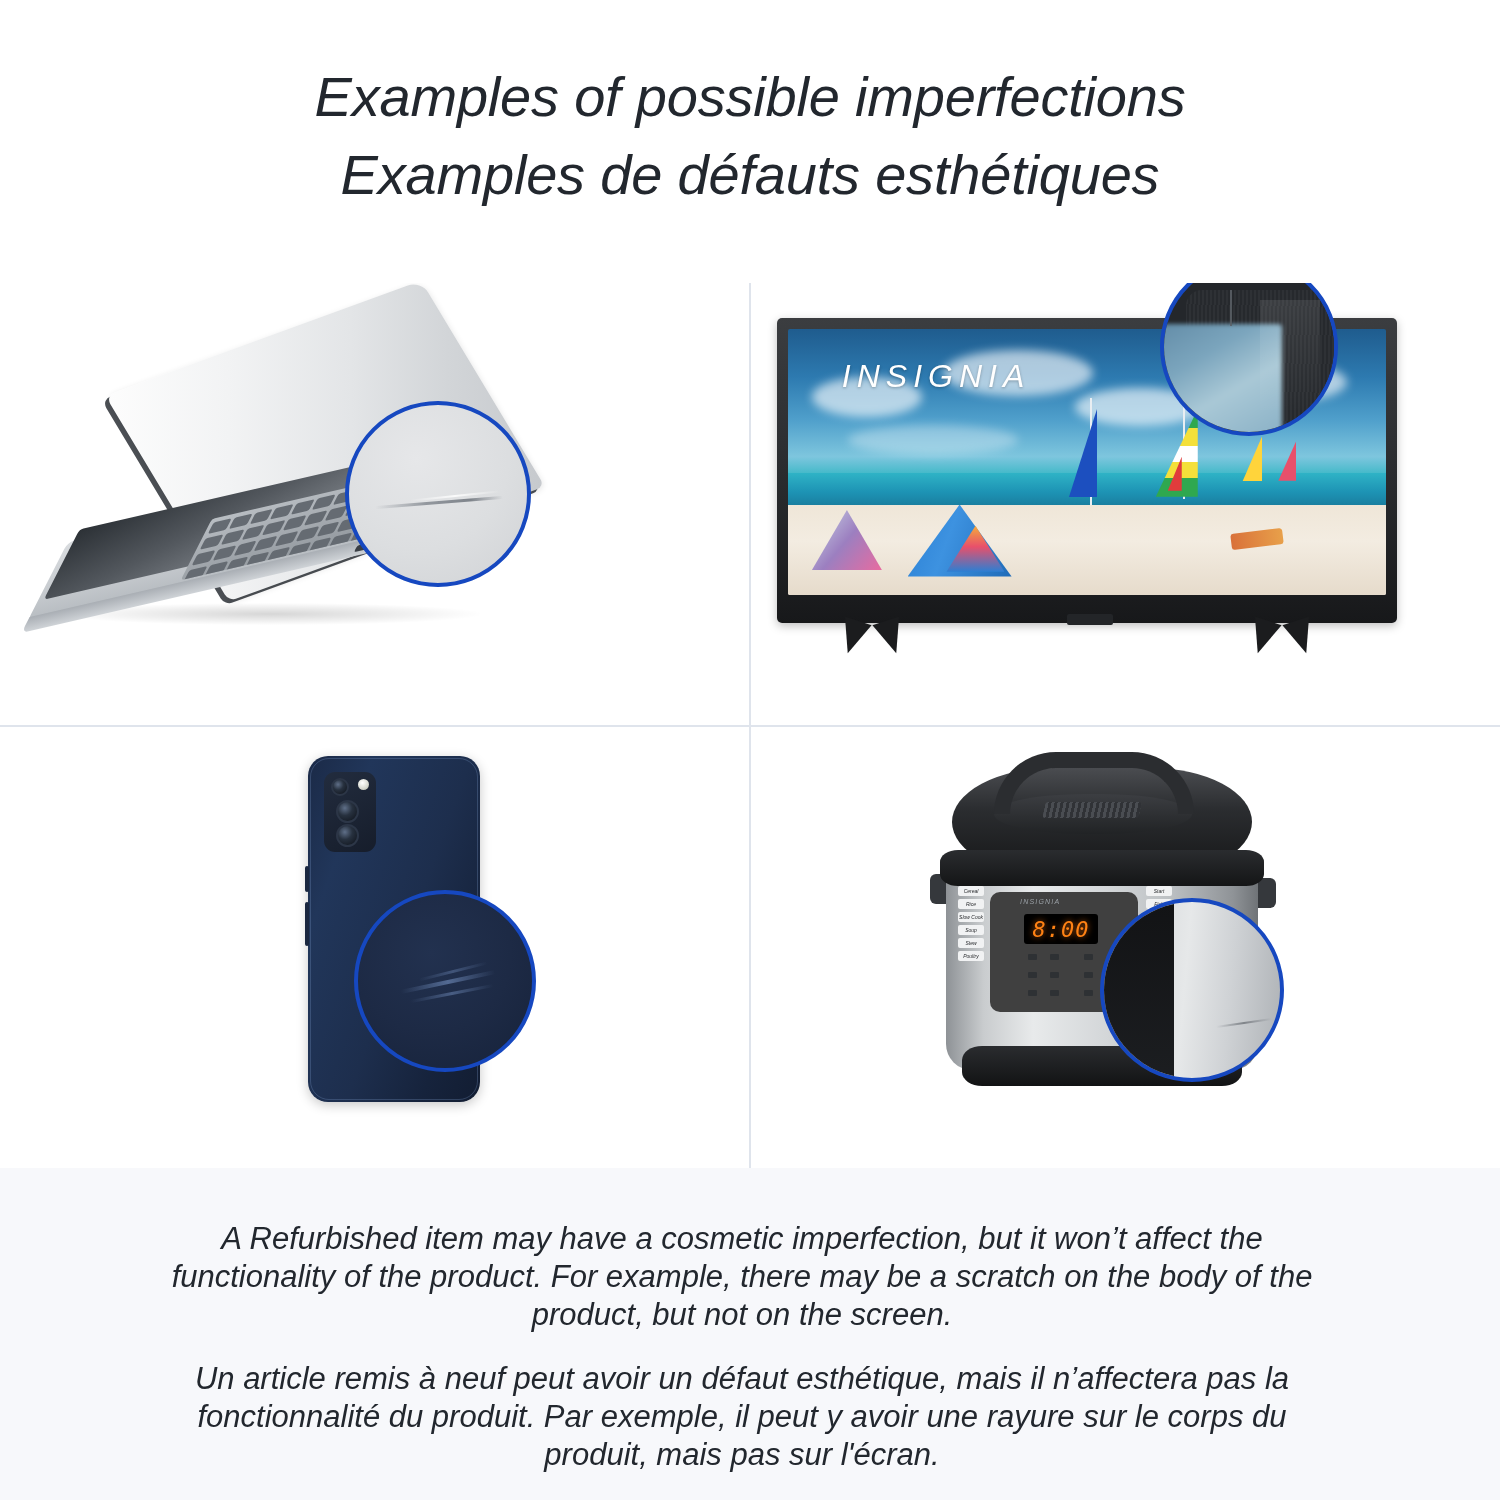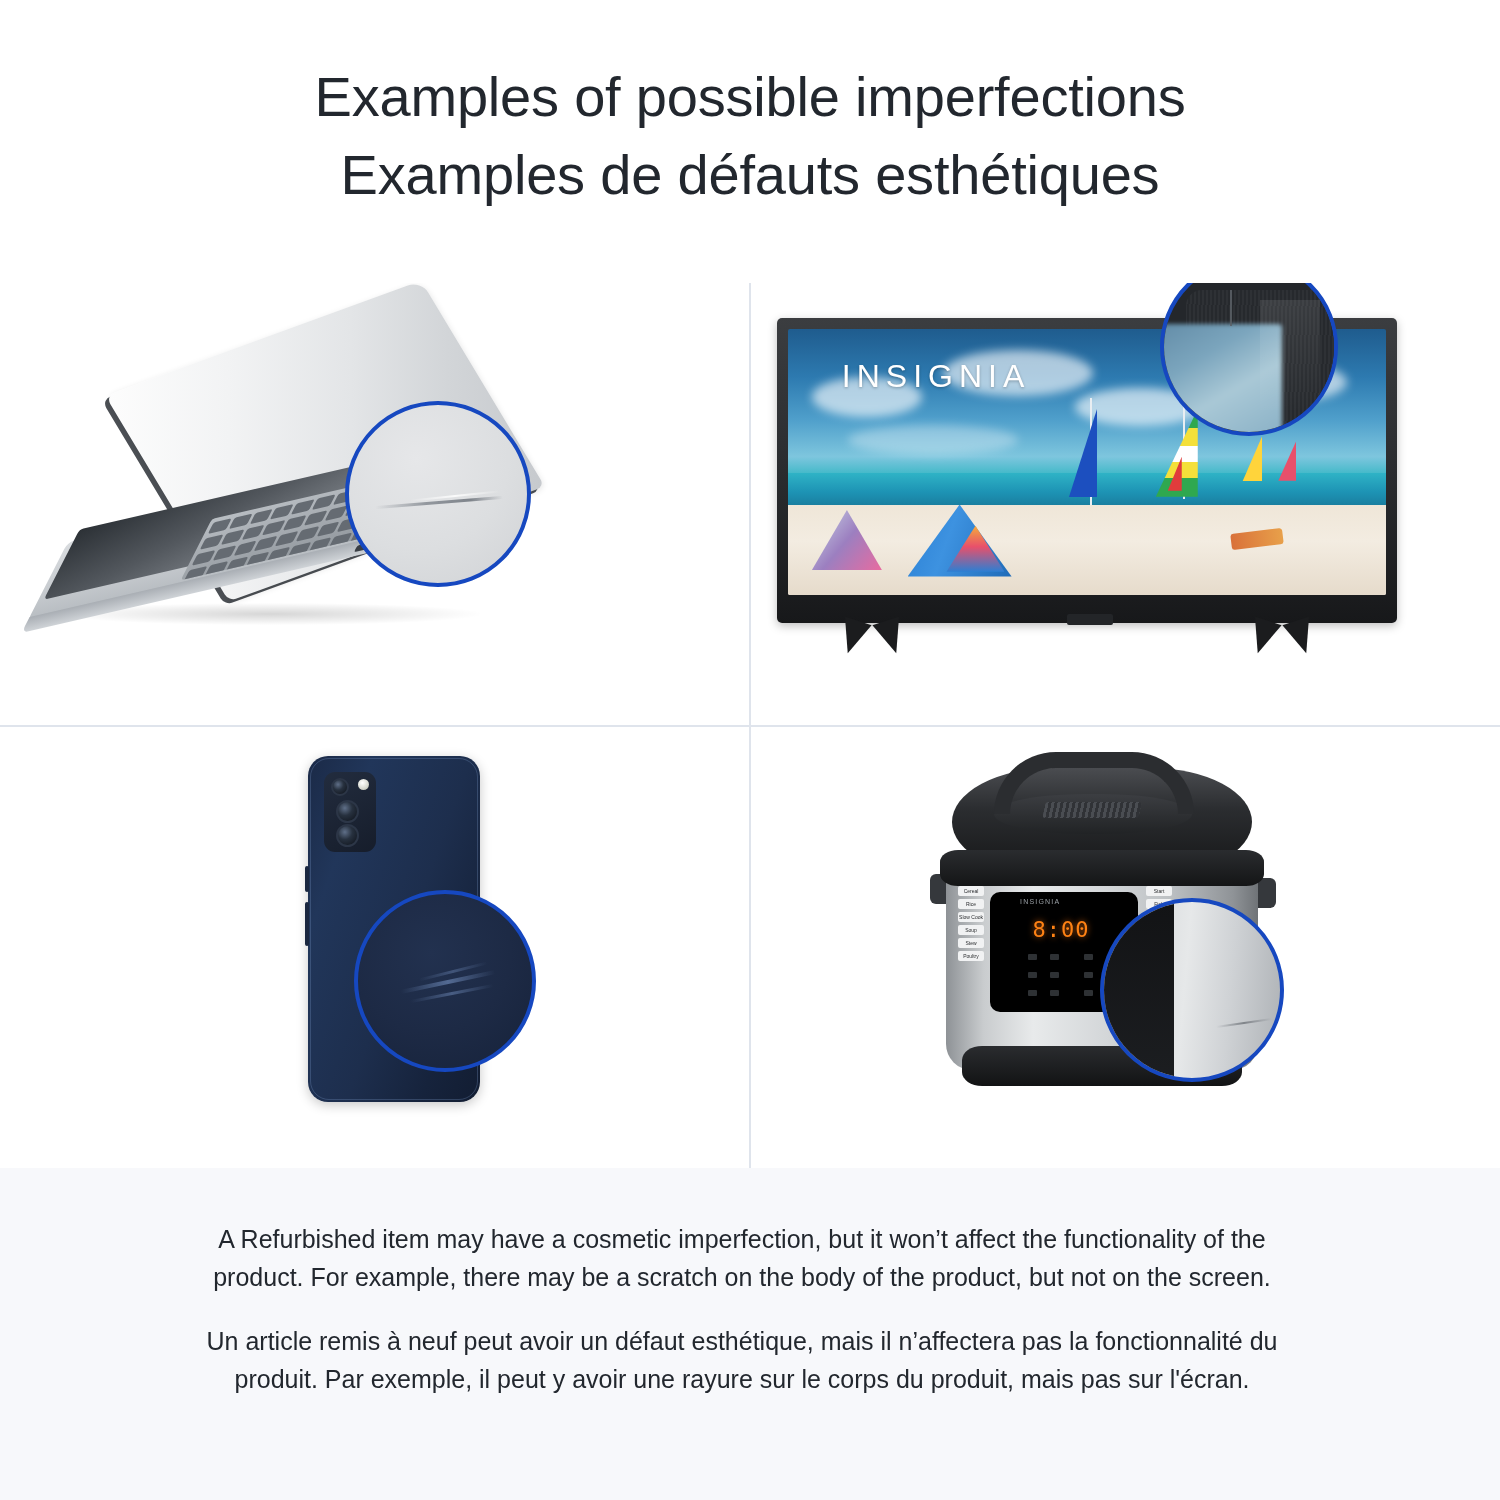--- a/index.html
+++ b/index.html
@@ -3,21 +3,21 @@
 <meta charset="utf-8">
 <style>
   html,body{margin:0;padding:0;}
   body{
     width:1500px;height:1500px;
     background:#ffffff;
     font-family:"Liberation Sans", sans-serif;
     color:#1d232b;
     overflow:hidden;
   }
-  .page{position:relative;width:1500px;height:1500px;}
+  .page{position:relative;width:1500px;height:1500px;font-style:italic;}
 
   
   .title-block{
     position:absolute;left:0;top:58px;width:1500px;
     text-align:center;
   }
   .title-line{
     font-size:56px;
     font-weight:400;
     letter-spacing:-0.2px;
@@ -271,21 +271,21 @@
   .ck-ear{
     position:absolute;width:52px;height:30px;background:#35383c;border-radius:6px;
   }
   .ck-base{
     position:absolute;left:30px;top:300px;width:280px;height:40px;
     background:linear-gradient(180deg,#2a2c2f,#121314);
     border-radius:20px/14px;
   }
   .ck-panel{
     position:absolute;left:58px;top:146px;width:148px;height:120px;
-    background:#000000;border-radius:10px;
+    background:#404040;border-radius:10px;
   }
   .ck-insignia{
     position:absolute;left:30px;top:6px;color:#9aa0a6;font-size:7px;letter-spacing:1.2px;
   }
   .ck-display{
     position:absolute;left:34px;top:22px;width:74px;height:30px;
     background:#000;border-radius:3px;
     display:flex;align-items:center;justify-content:center;
   }
   .ck-time{
@@ -328,21 +328,21 @@
 
   
   .footer{
     position:absolute;left:0;top:1168px;width:1500px;height:332px;
     background:#f7f8fb;
   }
   .footer-inner{
     width:1160px;margin:0 auto;padding-top:52px;text-align:center;
   }
   .foot-p{
-    font-size:25px;line-height:38px;color:#22272e;margin:0 16px 26px 0;
+    font-size:31px;line-height:38px;color:#22272e;margin:0 16px 26px 0;
   }
 </style>
 </head>
 <body>
 
 <div class="page">
 
   <div class="title-block">
     <div class="title-line">Examples of possible imperfections</div>
     <div class="title-line">Examples de défauts esthétiques</div>

